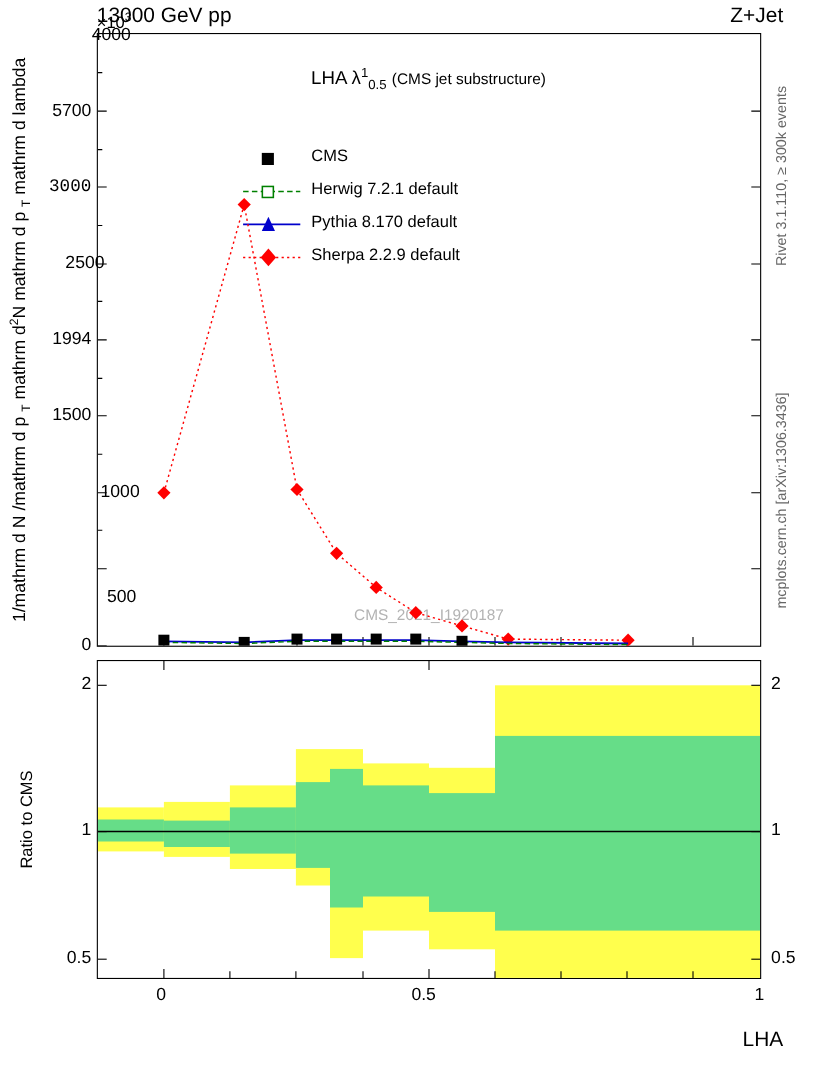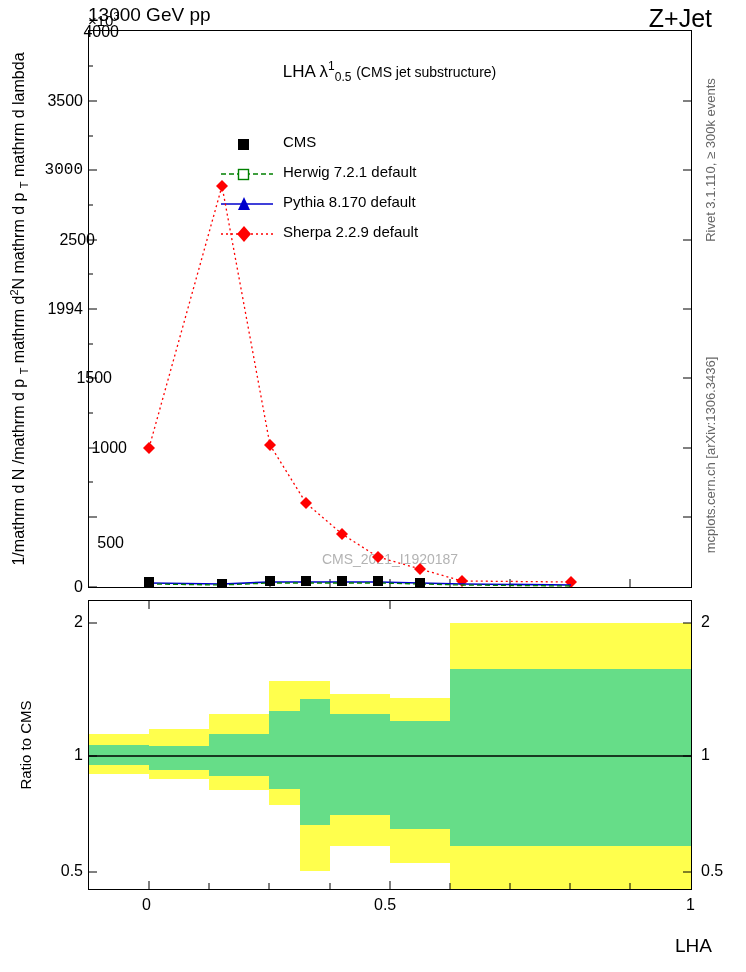--- a/index.html
+++ b/index.html
@@ -3,21 +3,21 @@
 <meta charset="utf-8">
 <style>
   html,body{margin:0;padding:0;background:#ffffff;}
   body{width:746px;height:972px;font-family:"Liberation Sans",sans-serif;color:#000;overflow:hidden;}
   #root{position:relative;width:724px;height:972px;}
 
   .txt{position:absolute;white-space:nowrap;}
 
   
   .hdr-left{left:88px;top:4px;font-size:19px;}
-  .hdr-right{right:12px;top:4px;font-size:25px;}
+  .hdr-right{right:12px;top:4px;font-size:19px;}
   .exp10{left:88px;top:10px;font-size:15px;}
 
   
   #mainframe{position:absolute;left:88px;top:30px;width:604px;height:558px;
              border:1px solid #000;box-sizing:border-box;background:#fff;}
   #ratioframe{position:absolute;left:88px;top:600px;width:604px;height:290px;
               border:1px solid #000;box-sizing:border-box;background:#fff;}
 
   
   .plot-title{position:absolute;left:0;right:1px;top:28px;text-align:center;font-size:17px;}
@@ -177,25 +177,25 @@
         <rect x="212" y="545" width="10" height="10"></rect>
         <rect x="248" y="545" width="10" height="10"></rect>
         <rect x="284" y="545" width="10" height="10"></rect>
         <rect x="326" y="547" width="10" height="10"></rect>
       </g>
     </svg>
 
     <div class="txt tick ytick" style="left:-88px;width:82px;top:547px;">0</div>
     <div class="txt tick ytick" style="left:-88px;width:82px;top:503px;margin-left:41px;">500</div>
     <div class="txt tick ytick" style="left:-88px;width:82px;top:408px;padding-left:44px;">1000</div>
-    <div class="txt tick ytick" style="left:-88px;width:82px;top:338px;padding-left:29px;">1500</div>
+    <div class="txt tick ytick" style="left:-88px;width:82px;top:338px;">1500</div>
     <div class="txt tick ytick" style="left:-88px;width:82px;top:269px;">1994</div>
     <div class="txt tick ytick" style="left:-88px;width:82px;top:200px;padding-left:12px;">2500</div>
     <div class="txt tick ytick" style="left:-88px;width:82px;top:130px;font-family:Liberation Mono, monospace;">3000</div>
-    <div class="txt tick ytick" style="left:-88px;width:82px;top:61px;">3500</div>
+    <div class="txt tick ytick" style="left:-88px;width:82px;top:61px;">5700</div>
     <div class="txt tick ytick" style="left:-88px;width:82px;top:-8px;padding-left:36px;">4000</div>
   </div>
 
   <div class="ylab-ratio">
     <span>Ratio to CMS</span>
   </div>
 
   <div id="ratioframe">
     <svg width="602" height="288" viewBox="0 0 602 288" style="position:absolute;left:0;top:0;">
 

